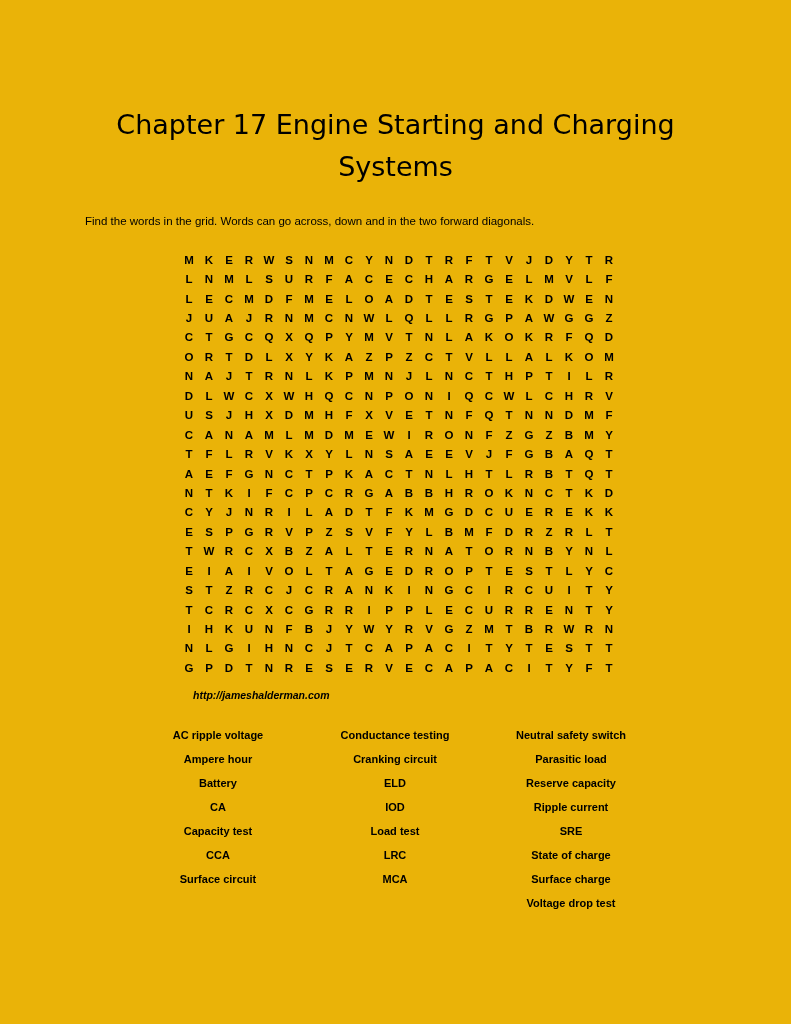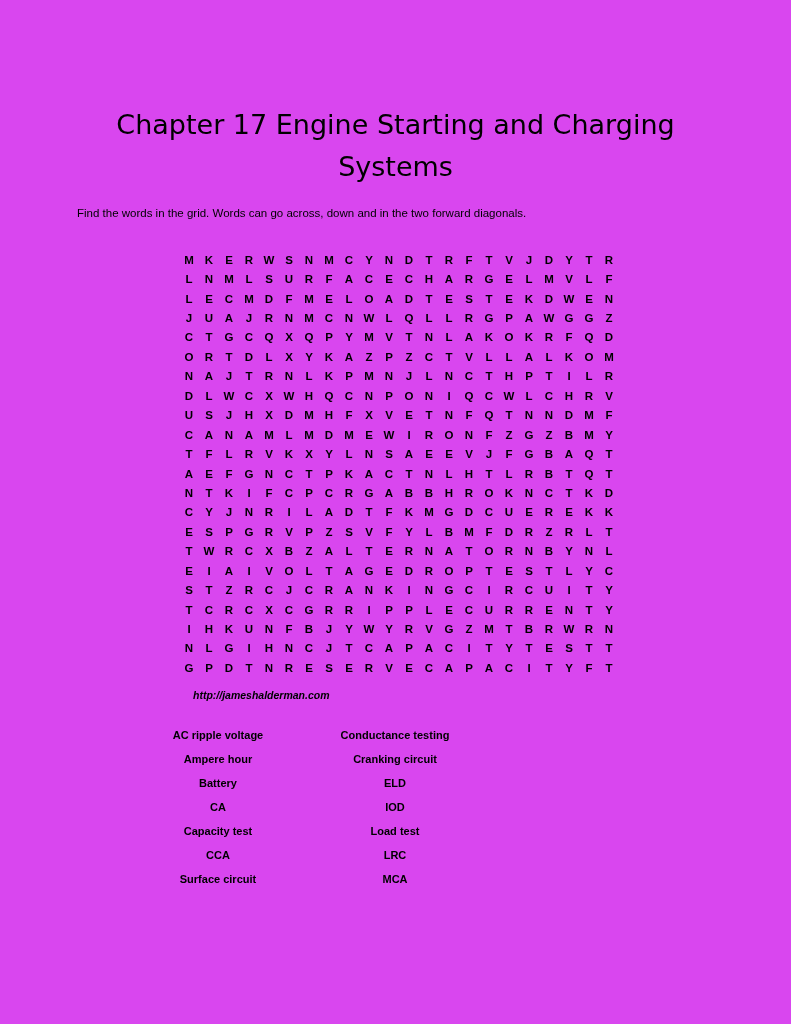--- a/index.html
+++ b/index.html
@@ -1,20 +1,20 @@
 <!DOCTYPE html>
 <html><head>
 <meta charset="utf-8">
 <style>
   html, body { margin: 0; padding: 0; background: #ffffff; }
   .page {
     position: relative;
     width: 791px;
     height: 1024px;
-    background: #d946ef;
+    background: #eab308;
     color: #000000;
     font-family: "Liberation Sans", sans-serif;
     overflow: hidden;
   }
   .title {
     position: absolute;
     top: 104px;
     left: 0;
     width: 100%;
     text-align: center;
@@ -81,21 +81,21 @@
 </style>
 </head>
 <body>
 
 <div class="page">
 
   <h1 class="title" style="margin:0; font-weight:400;">
     <span class="title-inner">Chapter 17 Engine Starting and Charging Systems</span>
   </h1>
 
-  <p class="instructions" style="margin:0;">Find the words in the grid. Words can go across, down and in the two forward diagonals.</p>
+  <p class="instructions" style="margin:8px;">Find the words in the grid. Words can go across, down and in the two forward diagonals.</p>
 
   <div class="grid">
       <span class="cell">M</span>
       <span class="cell">K</span>
       <span class="cell">E</span>
       <span class="cell">R</span>
       <span class="cell">W</span>
       <span class="cell">S</span>
       <span class="cell">N</span>
       <span class="cell">M</span>
@@ -591,15 +591,25 @@
       </div>
     <div class="word-col word-col-2">
         <div class="word-item">Conductance testing</div>
         <div class="word-item">Cranking circuit</div>
         <div class="word-item">ELD</div>
         <div class="word-item">IOD</div>
         <div class="word-item">Load test</div>
         <div class="word-item">LRC</div>
         <div class="word-item">MCA</div>
       </div>
+    <div class="word-col word-col-3">
+        <div class="word-item">Neutral safety switch</div>
+        <div class="word-item">Parasitic load</div>
+        <div class="word-item">Reserve capacity</div>
+        <div class="word-item">Ripple current</div>
+        <div class="word-item">SRE</div>
+        <div class="word-item">State of charge</div>
+        <div class="word-item">Surface charge</div>
+        <div class="word-item">Voltage drop test</div>
+      </div>
   </div>
 
 </div>
 
 </body></html>

